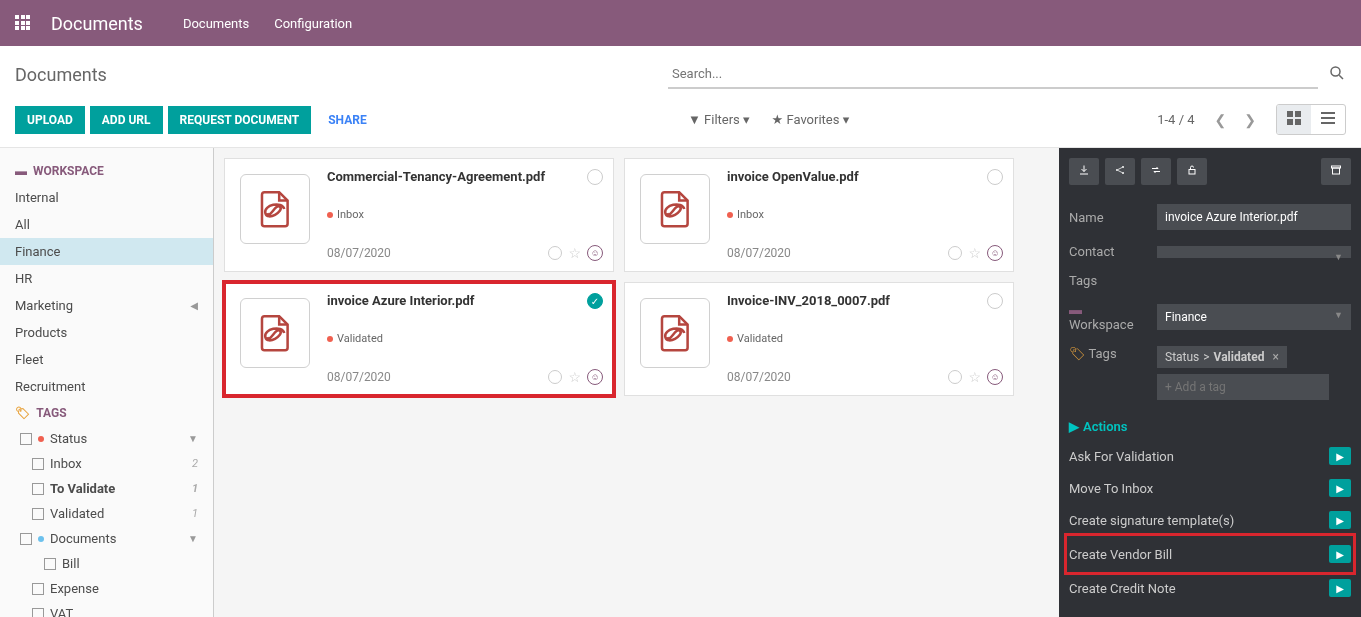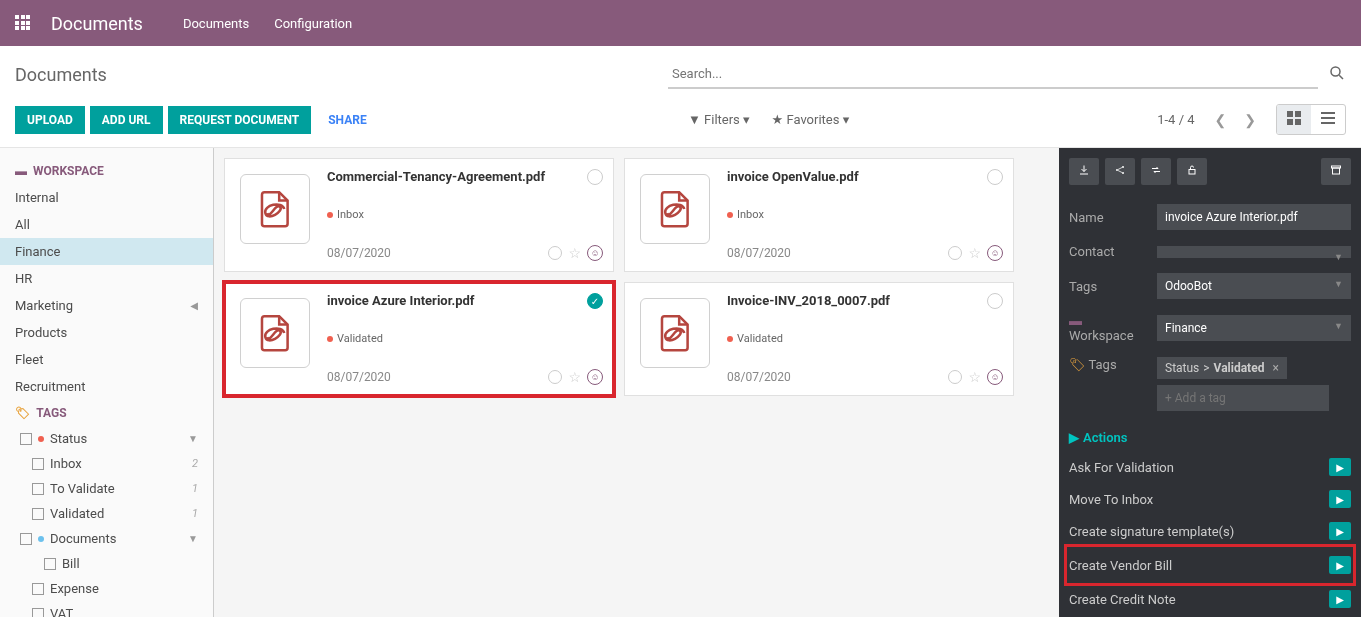--- a/index.html
+++ b/index.html
@@ -171,21 +171,21 @@
           <span class="tag-cb"></span>
           <span class="dot" style="background:#f06050"></span>
           <span>Status</span>
           <span class="side-caret" style="margin-left:auto">▼</span>
         </div>
         <div class="tag-row" style="padding-left: 32px;">
           <span class="tag-cb"></span>
           <span>Inbox</span>
           <span class="count">2</span>
         </div>
-        <div class="tag-row" style="padding-left: 32px;">
+        <div class="tag-row" style="padding-left: 32px; font-weight: bold;">
           <span class="tag-cb"></span>
           <span>To Validate</span>
           <span class="count">1</span>
         </div>
         <div class="tag-row" style="padding-left: 32px;">
           <span class="tag-cb"></span>
           <span>Validated</span>
           <span class="count">1</span>
         </div>
         <div class="tag-row">
@@ -326,21 +326,20 @@
     <div class="rp-row">
         <span class="rp-label">Name</span>
         <input class="rp-input" value="invoice Azure Interior.pdf" style="">
       </div>
     <div class="rp-row">
         <span class="rp-label">Contact</span>
         <div class="rp-select"><span></span></div>
       </div>
     <div class="rp-row">
         <span class="rp-label">Tags</span>
-        <div class="rp-select"><span>OdooBot</span></div>
       </div>
     <div class="rp-row">
         <span class="rp-label"><span style="color:#875a7b">▬</span> <span>Workspace</span></span>
         <div class="rp-select"><span>Finance</span></div>
       </div>
     <div class="rp-row" style="align-items:flex-start">
         <span class="rp-label"><span style="color:#e8a33d">🏷</span> <span>Tags</span></span>
       <div style="flex:1">
         <div class="tag-chip"><span>Status</span> &gt; <b>Validated</b><span class="tag-x">×</span></div>
         <input class="rp-input" style="margin-top: 6px;" placeholder="+ Add a tag">

